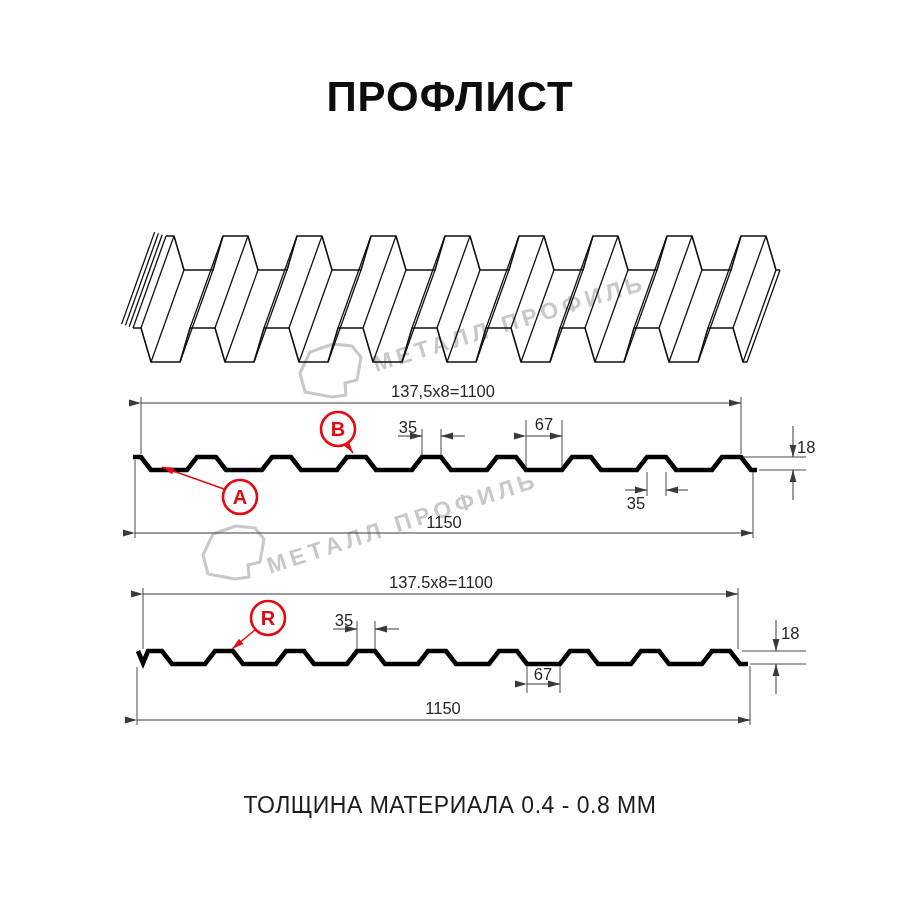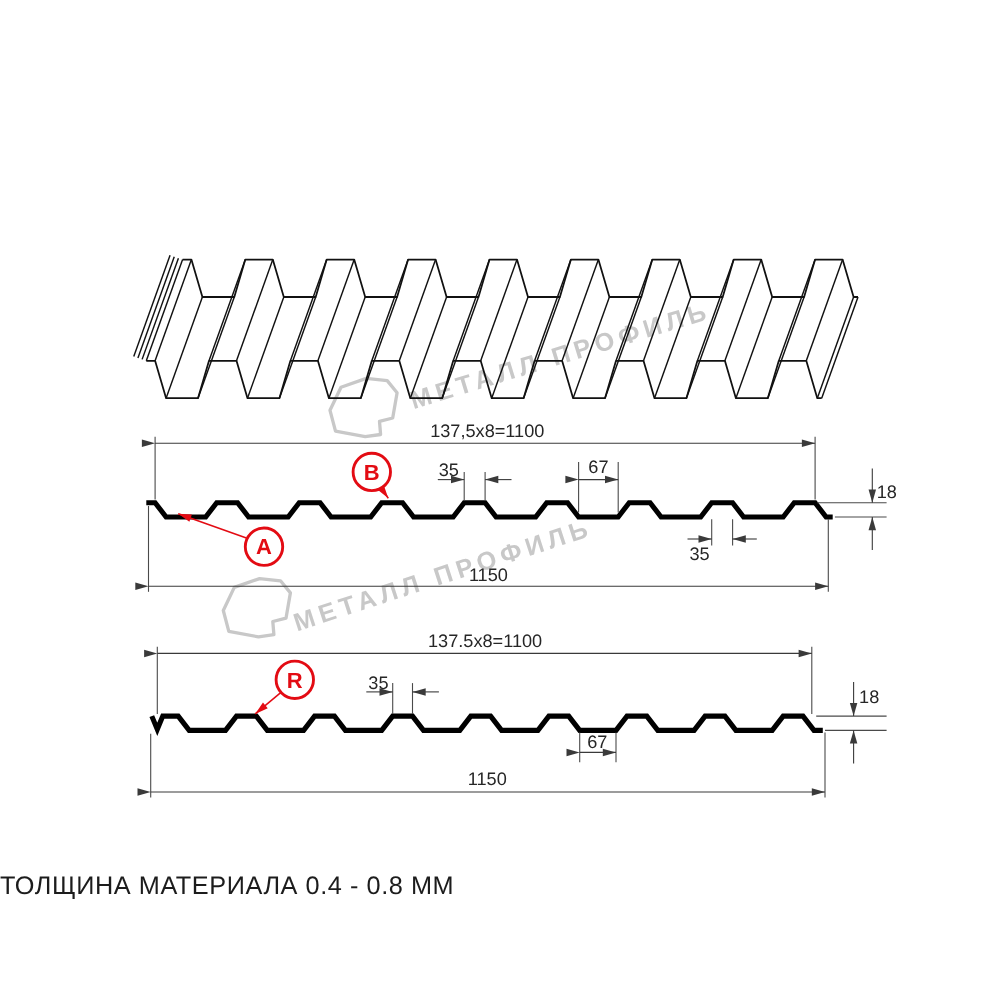--- a/index.html
+++ b/index.html
@@ -2,41 +2,42 @@
 <html><head>
 <meta charset="utf-8">
 <style>
   html,body{margin:0;padding:0;background:#ffffff;}
   .page{position:relative;width:900px;height:900px;background:#fff;overflow:hidden;
         font-family:"Liberation Sans",sans-serif;}
   .title{position:absolute;top:76px;left:0;width:900px;text-align:center;
          font-size:42px;font-weight:800;letter-spacing:1px;color:#0d0d0d;line-height:1;}
   .subtitle{position:absolute;top:129px;left:0;width:900px;text-align:center;
          font-size:22px;font-weight:500;letter-spacing:1px;color:#111;line-height:1;}
-  .footer-note{position:absolute;top:794px;left:0;width:900px;text-align:left;
+  .footer-note{position:absolute;top:794px;left:0;width:900px;text-align:center;
          font-size:23px;font-weight:500;letter-spacing:0.5px;color:#1c1c1c;line-height:1;}
   svg.art{position:absolute;top:0;left:0;}
   .p3d{stroke:#111;stroke-width:1.6;fill:none;stroke-linejoin:round;}
   .conn{stroke:#111;stroke-width:1.3;}
   .prof{stroke:#000;stroke-width:4.6;fill:none;stroke-linejoin:miter;}
   .ext{stroke:#4a4a4a;stroke-width:1;}
   .dim{stroke:#3a3a3a;stroke-width:1;}
   .dimtxt{font-family:"Liberation Sans",sans-serif;font-size:16.5px;fill:#262626;}
   .wm{font-family:"Liberation Sans",sans-serif;font-size:23px;font-weight:bold;
       letter-spacing:4.5px;fill:#c8c8c8;}
   .wmlogo{stroke:#c8c8c8;stroke-width:3;fill:none;stroke-linejoin:round;}
   .redc{stroke:#e30b13;stroke-width:2.6;fill:none;}
   .redl{stroke:#e30b13;stroke-width:1.4;}
   .redt{font-family:"Liberation Sans",sans-serif;font-size:20px;font-weight:600;fill:#e30b13;}
 </style>
 </head>
 <body>
 
 <div class="page">
 
+  <div class="title">ПРОФЛИСТ</div>
 
   <svg class="art" width="900" height="900" viewBox="0 0 900 900">
     <defs>
       <marker id="arr" markerUnits="userSpaceOnUse" markerWidth="14" markerHeight="10" refX="13" refY="5" orient="auto">
         <path d="M1,1.6 L13,5 L1,8.4 Z" fill="#3a3a3a"></path>
       </marker>
       <marker id="arr-red" markerUnits="userSpaceOnUse" markerWidth="14" markerHeight="10" refX="13" refY="5" orient="auto">
         <path d="M1,1.6 L13,5 L1,8.4 Z" fill="#e30b13"></path>
       </marker>
       <path id="mp-logo" class="wmlogo" d="M300,373 L310,352 L333,344 L352,346 L361,357 L357,380 L345,383 L346,395 L332,397 L305,392 Z"></path>

